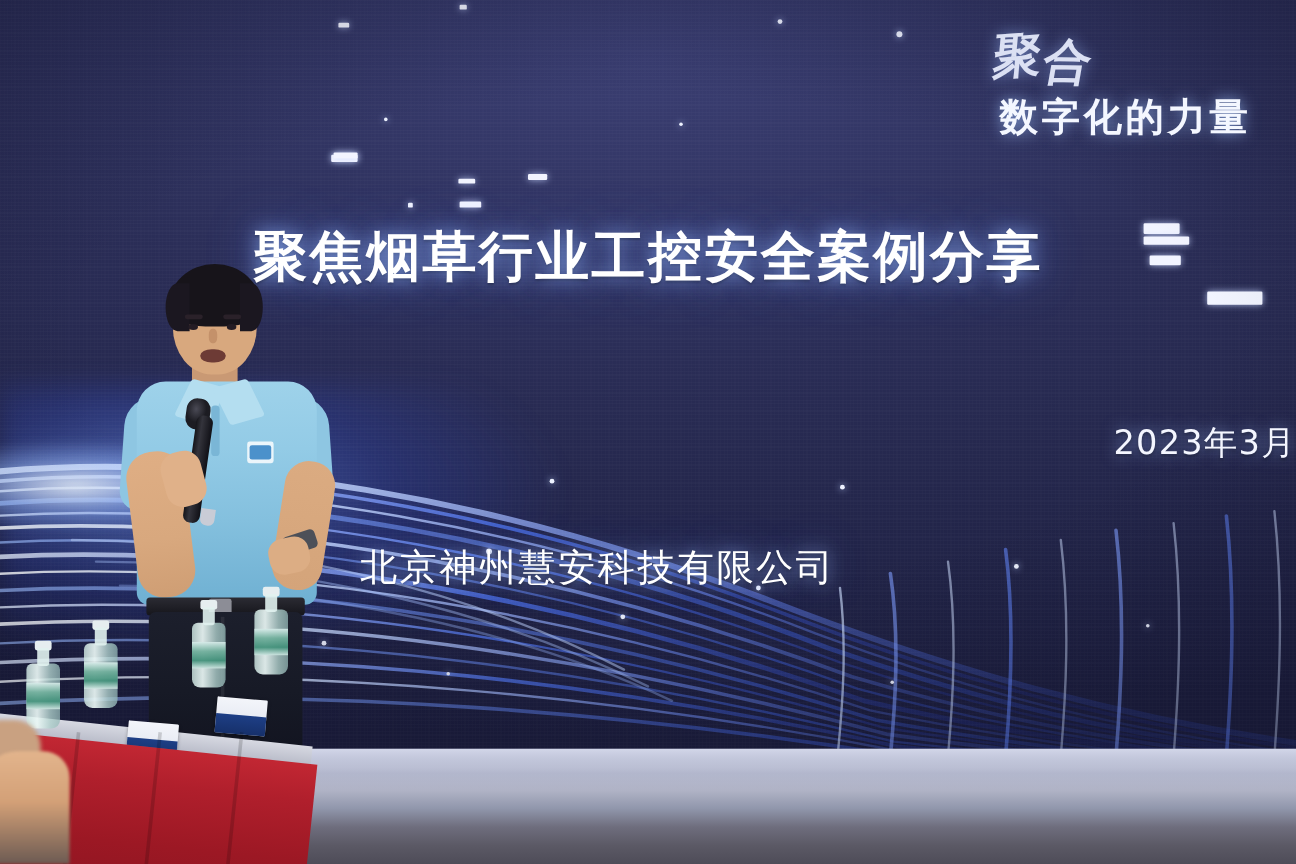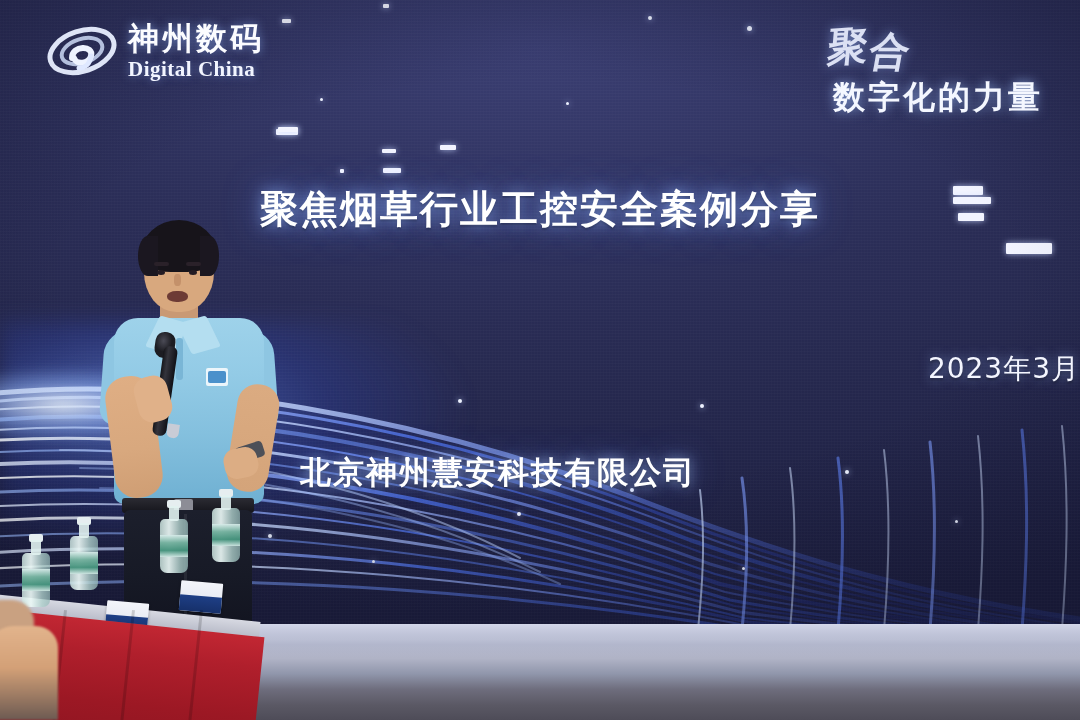--- a/index.html
+++ b/index.html
@@ -44,33 +44,33 @@
   }
   .streamglow{
     position:absolute;left:0;top:20px;width:760px;height:300px;
     background:radial-gradient(55% 60% at 18% 30%, rgba(110,150,255,.55) 0%, rgba(50,80,210,.25) 45%, rgba(20,30,90,0) 80%);
     filter:blur(10px);
   }
 
   
   .s-title{
     position:absolute;left:0;top:184px;width:1080px;text-align:center;
-    font-size:38px;font-weight:bold;color:#ffffff;letter-spacing:2px;
+    font-size:45px;font-weight:bold;color:#ffffff;letter-spacing:2px;
     text-shadow:0 0 16px rgba(150,185,255,.75),0 0 42px rgba(90,130,255,.45),0 2px 2px rgba(0,0,0,.35);
     font-family:"DejaVu Sans","Liberation Sans",sans-serif;
   }
   .s-date{
     position:absolute;left:0;top:350px;width:1080px;text-align:right;
     font-size:28px;font-weight:normal;color:#f4f6ff;letter-spacing:1px;
     text-shadow:0 0 12px rgba(160,190,255,.65),0 2px 3px rgba(0,0,0,.4);
     font-family:"DejaVu Sans","Liberation Sans",sans-serif;
   }
   .s-company{
     position:absolute;left:0;top:452px;width:996px;text-align:center;
-    font-size:31px;font-weight:bold;color:#ffffff;letter-spacing:2px;
+    font-size:31px;font-weight:normal;color:#ffffff;letter-spacing:2px;
     text-shadow:0 0 14px rgba(170,200,255,.8),0 0 36px rgba(80,120,255,.4),0 2px 3px rgba(0,0,0,.4);
     font-family:"DejaVu Sans","Liberation Sans",sans-serif;
   }
 
   
   .logo-left{position:absolute;left:46px;top:18px;display:flex;align-items:center;gap:10px;}
   .logo-mark{width:72px;height:66px;}
   .logo-words{line-height:1;}
   .logo-cn{
     font-size:31px;font-weight:bold;color:#fbfcff;letter-spacing:3px;
@@ -291,32 +291,20 @@
     <div class="dot" data-interactable="false" style="left:630px;top:488px;width:4px;height:4px;"></div>
     <div class="dot" data-interactable="false" style="left:517px;top:512px;width:4px;height:4px;"></div>
     <div class="dot" data-interactable="false" style="left:845px;top:470px;width:4px;height:4px;"></div>
     <div class="dot" data-interactable="false" style="left:955px;top:520px;width:3px;height:3px;"></div>
     <div class="dot" data-interactable="false" style="left:268px;top:534px;width:4px;height:4px;"></div>
     <div class="dot" data-interactable="false" style="left:372px;top:560px;width:3px;height:3px;"></div>
     <div class="dot" data-interactable="false" style="left:742px;top:567px;width:3px;height:3px;"></div>
 
     <div class="vign" data-interactable="false"></div>
 
-    <div class="logo-left" data-interactable="false">
-      <svg class="logo-mark" viewBox="0 0 72 66" data-interactable="false">
-        <ellipse cx="36" cy="33" rx="33" ry="20" fill="none" stroke="#e8eeff" stroke-width="5" transform="rotate(-18 36 33)" opacity=".95"></ellipse>
-        <ellipse cx="36" cy="33" rx="21" ry="12" fill="none" stroke="#cdd9f6" stroke-width="4" transform="rotate(-18 36 33)" opacity=".85"></ellipse>
-        <path d="M26 40 C26 27, 48 27, 45 38 C43 46, 30 47, 28 40" fill="none" stroke="#eef3ff" stroke-width="6" stroke-linecap="round"></path>
-        <path d="M45 38 C44 46, 39 50, 33 50" fill="none" stroke="#dfe8ff" stroke-width="5" stroke-linecap="round"></path>
-      </svg>
-      <div class="logo-words" data-interactable="false">
-        <div class="logo-cn" data-interactable="false">神州数码</div>
-        <div class="logo-en" data-interactable="false">Digital China</div>
-      </div>
-    </div>
 
     <div class="logo-right" data-interactable="false">
       <div class="calli" data-interactable="false">
         <span class="c1" data-interactable="false">聚</span><span class="c2" data-interactable="false">合</span>
       </div>
       <div class="sub-right" data-interactable="false">数字化的力量</div>
     </div>
 
     <div class="s-title" data-interactable="false">聚焦烟草行业工控安全案例分享</div>
     <div class="s-date" data-interactable="false">2023年3月</div>

